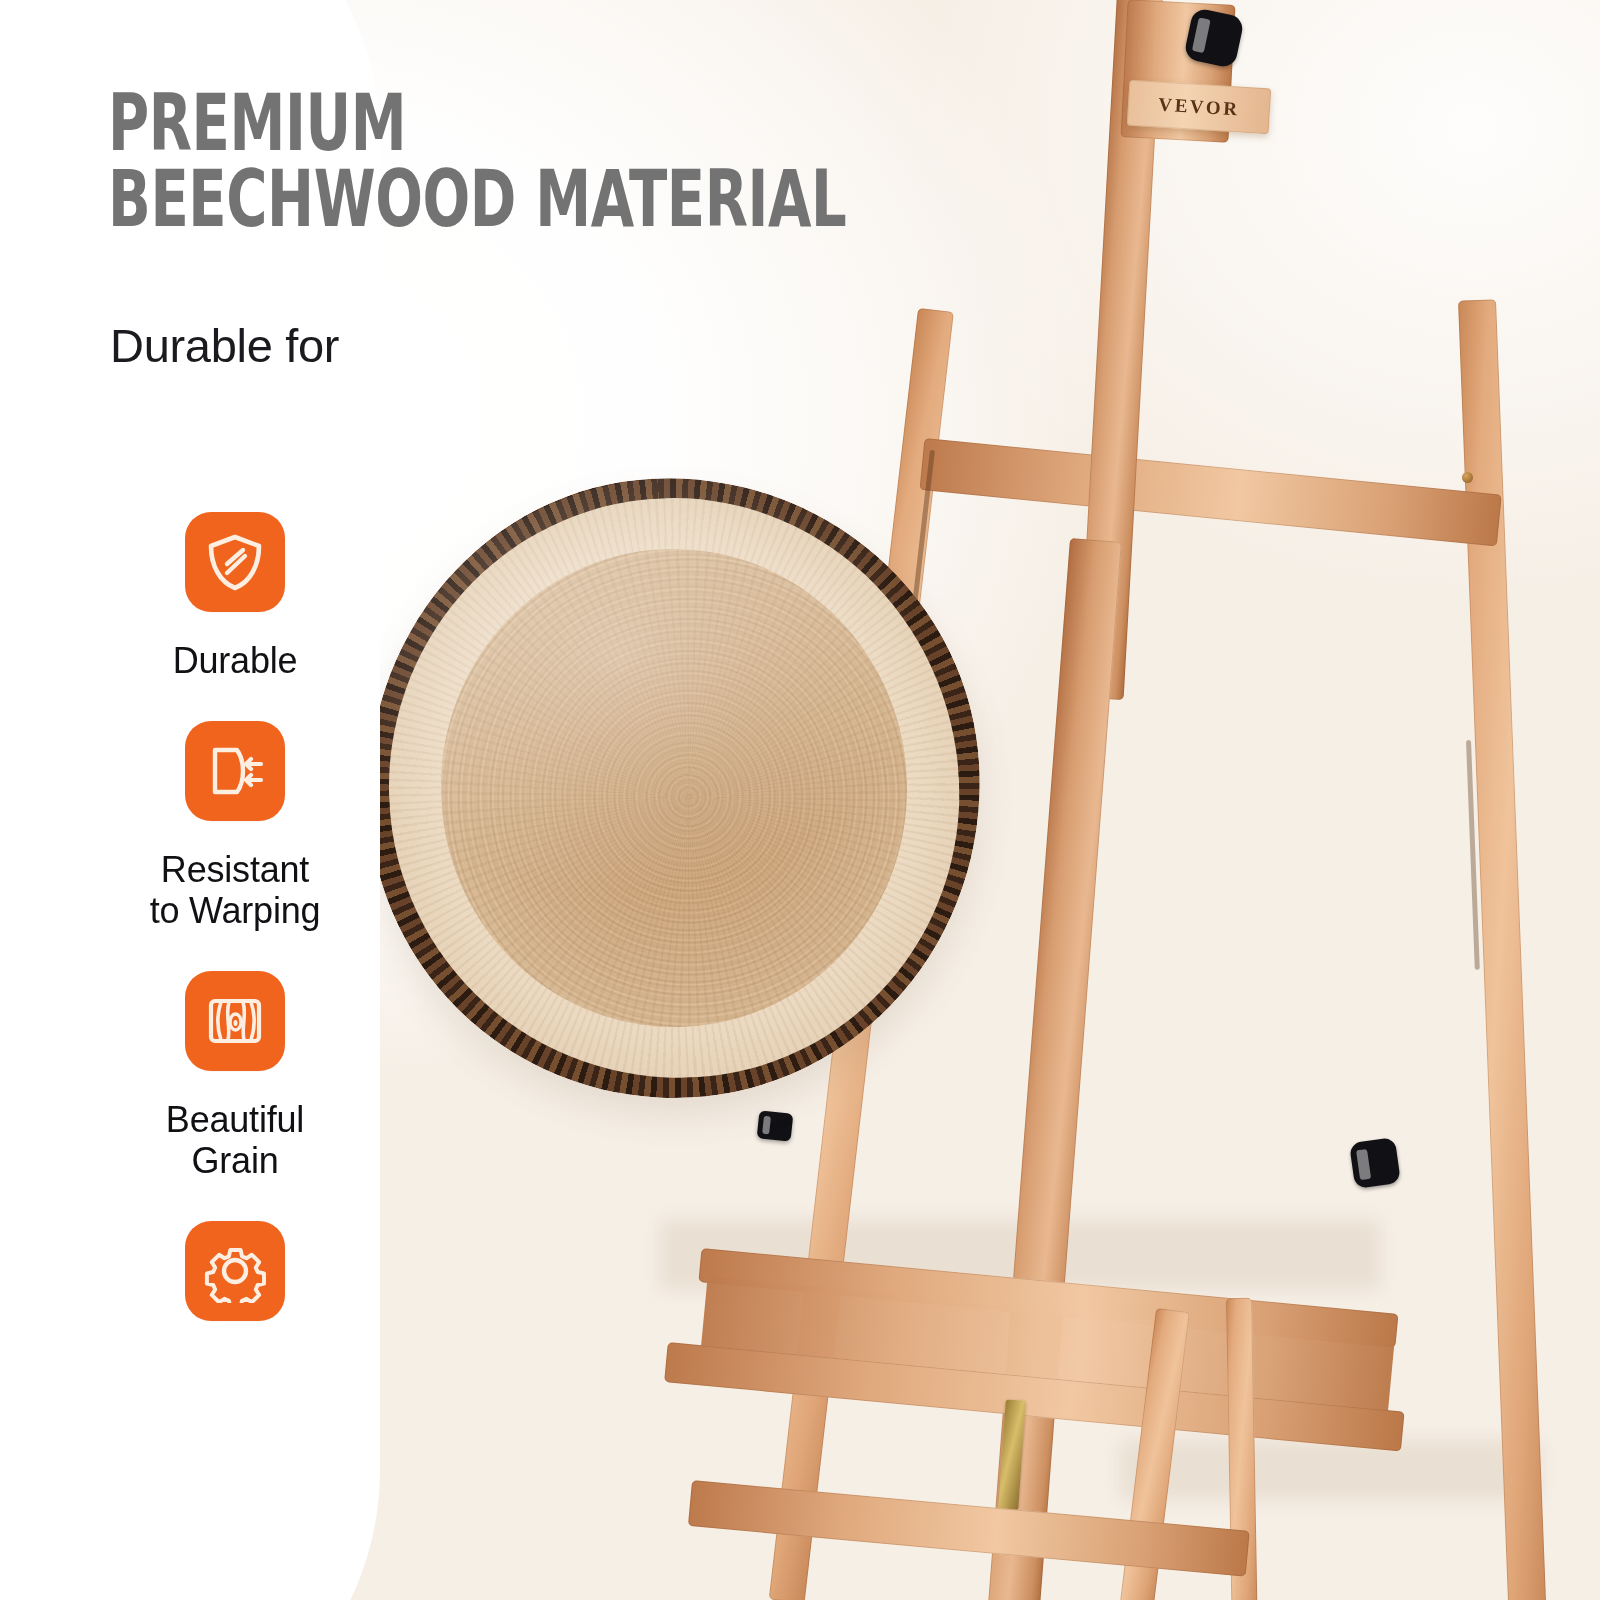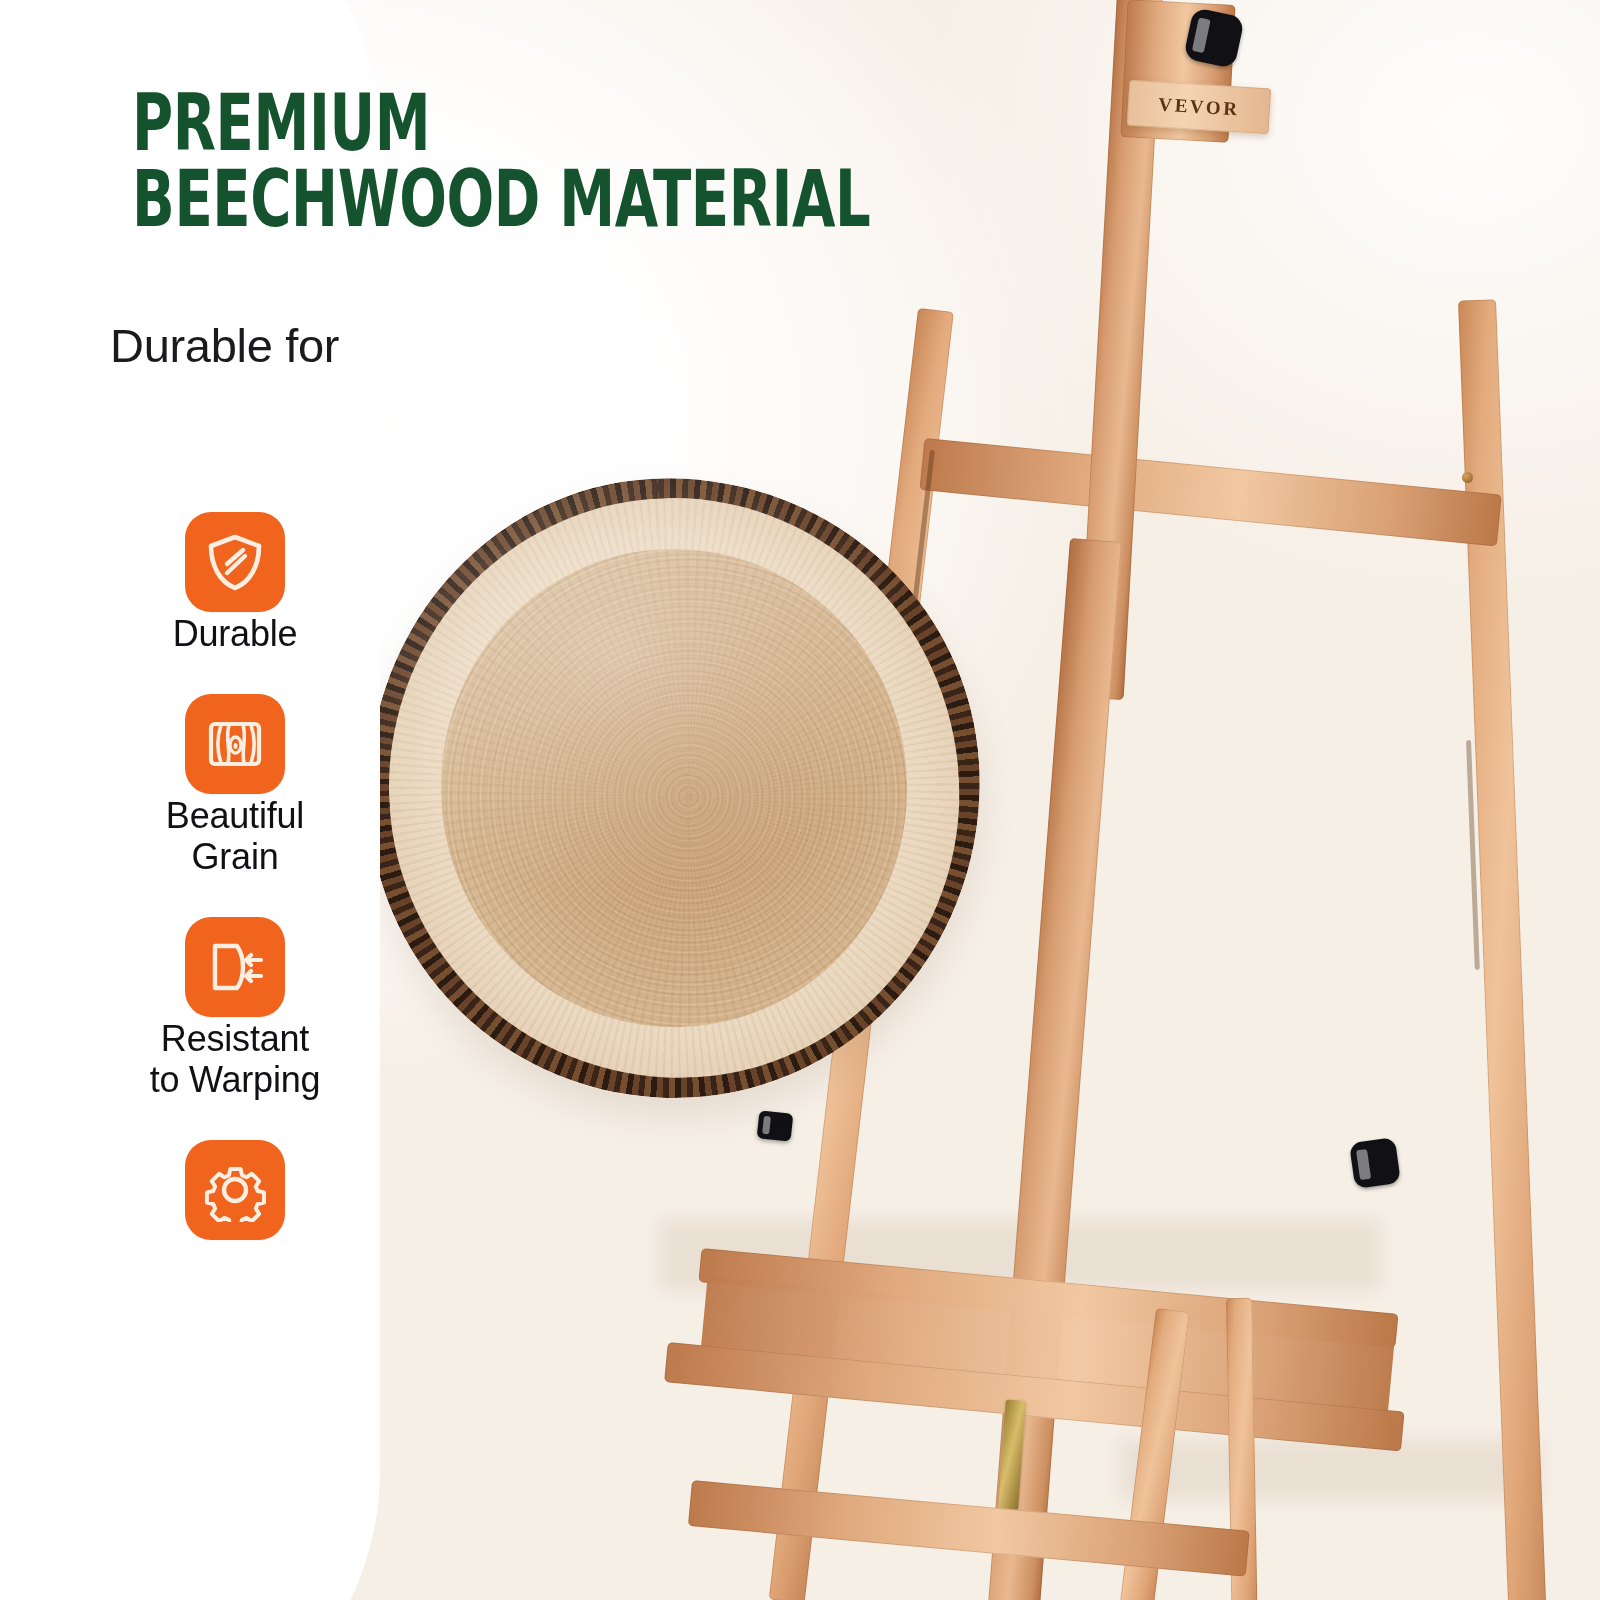--- a/index.html
+++ b/index.html
@@ -39,21 +39,21 @@
   
   .panel{
     position:absolute;left:-220px;top:-160px;width:600px;height:1930px;
     background:#ffffff;border-radius:0 300px 300px 0;
     filter:blur(.3px);
   }
 
   
   .headline{
     position:absolute;left:108px;top:86px;width:900px;
-    color:#14532d;letter-spacing:-.5px;margin-left:24px;
+    color:#737373;letter-spacing:-.5px;
   }
   .headline .ln{
     display:block;
     font-family:"Liberation Sans Narrow","DejaVu Sans Condensed","Liberation Sans",sans-serif;
     font-weight:700;font-size:78px;line-height:.97;
     transform:scaleX(.80);transform-origin:left center;
     white-space:nowrap;
   }
   .sub{
     position:absolute;left:110px;top:316px;width:620px;
@@ -66,21 +66,21 @@
   .features{position:absolute;left:120px;top:512px;width:230px;}
   .feat{ margin-bottom:40px; display:flex;flex-direction:column;align-items:center;}
   .tile{
     width:100px;height:100px;border-radius:26px;
     background:#f1641e;
     display:flex;align-items:center;justify-content:center;
     box-shadow:0 1px 0 rgba(0,0,0,.03);
   }
   .tile svg{display:block;}
   .feat-label{
-    margin-top:1px;text-align:center;color:#111014;
+    margin-top:28px;text-align:center;color:#111014;
     font-size:36px;line-height:1.14;font-weight:400;letter-spacing:-.2px;
     white-space:pre-line;
   }
 
   
   .slice-wrap{
     position:absolute;left:368px;top:478px;width:612px;height:620px;
     transform:rotate(-3deg);
   }
   .slice{
@@ -246,48 +246,48 @@
           <path d="M24 34 L40 20" stroke="#FDEEE2" stroke-width="4.4" stroke-linecap="round"></path>
           <path d="M24 43 L42 26" stroke="#FDEEE2" stroke-width="4.4" stroke-linecap="round"></path>
         </svg>
       </div>
       <div class="feat-label">Durable</div>
     </div>
 
     <div class="feat">
       <div class="tile">
         <svg width="64" height="64" viewBox="0 0 64 64" fill="none">
+          <path d="M12 11 H34 C42 22 42 42 34 53 H12 Z" stroke="#FDEEE2" stroke-width="4.4" stroke-linejoin="round" fill="none"></path>
+          <path d="M58 25 H43 M48 20 L43 25 L48 30" stroke="#FDEEE2" stroke-width="4.2" stroke-linecap="round" stroke-linejoin="round"></path>
+          <path d="M58 41 H43 M48 36 L43 41 L48 46" stroke="#FDEEE2" stroke-width="4.2" stroke-linecap="round" stroke-linejoin="round"></path>
+        </svg>
+      </div>
+      <div class="feat-label">Resistant
+to Warping</div>
+    </div>
+
+    <div class="feat">
+      <div class="tile">
+        <svg width="64" height="64" viewBox="0 0 64 64" fill="none">
           <rect x="8" y="12" width="48" height="40" rx="4" stroke="#FDEEE2" stroke-width="4.2" fill="none"></rect>
           <path d="M18 13 C14 25 14 39 18 51" stroke="#FDEEE2" stroke-width="3.6" fill="none"></path>
           <path d="M26 13 C22 26 28 38 25 51" stroke="#FDEEE2" stroke-width="3.6" fill="none"></path>
           <path d="M40 13 C44 26 38 38 41 51" stroke="#FDEEE2" stroke-width="3.6" fill="none"></path>
           <path d="M48 13 C52 25 52 39 48 51" stroke="#FDEEE2" stroke-width="3.6" fill="none"></path>
           <ellipse cx="32.5" cy="33" rx="5.5" ry="8" stroke="#FDEEE2" stroke-width="3.4" fill="none"></ellipse>
           <ellipse cx="32.5" cy="34" rx="2" ry="3" fill="#FDEEE2"></ellipse>
         </svg>
       </div>
       <div class="feat-label">Beautiful
 Grain</div>
     </div>
 
     <div class="feat">
       <div class="tile">
         <svg width="64" height="64" viewBox="0 0 64 64" fill="none">
-          <path d="M12 11 H34 C42 22 42 42 34 53 H12 Z" stroke="#FDEEE2" stroke-width="4.4" stroke-linejoin="round" fill="none"></path>
-          <path d="M58 25 H43 M48 20 L43 25 L48 30" stroke="#FDEEE2" stroke-width="4.2" stroke-linecap="round" stroke-linejoin="round"></path>
-          <path d="M58 41 H43 M48 36 L43 41 L48 46" stroke="#FDEEE2" stroke-width="4.2" stroke-linecap="round" stroke-linejoin="round"></path>
-        </svg>
-      </div>
-      <div class="feat-label">Resistant
-to Warping</div>
-    </div>
-
-    <div class="feat">
-      <div class="tile">
-        <svg width="64" height="64" viewBox="0 0 64 64" fill="none">
           <path d="M26 7 h12 l1.6 7.4 5.2 2.2 6.3-4 8.5 8.5 -4 6.3 2.2 5.2 7.4 1.6 v12 l-7.4 1.6 -2.2 5.2 4 6.3 -8.5 8.5 -6.3-4 -5.2 2.2 -1.6 7.4 h-12 l-1.6-7.4 -5.2-2.2 -6.3 4 -8.5-8.5 4-6.3 -2.2-5.2 -7.4-1.6 v-12 l7.4-1.6 2.2-5.2 -4-6.3 8.5-8.5 6.3 4 5.2-2.2 Z" transform="translate(1.5 1.5) scale(0.86) translate(4 4)" stroke="#FDEEE2" stroke-width="4.6" stroke-linejoin="round" fill="none"></path>
           <circle cx="32" cy="32" r="11" stroke="#FDEEE2" stroke-width="4.4" fill="none"></circle>
         </svg>
       </div>
     </div>
 
   </div>
 
 </div>
 

